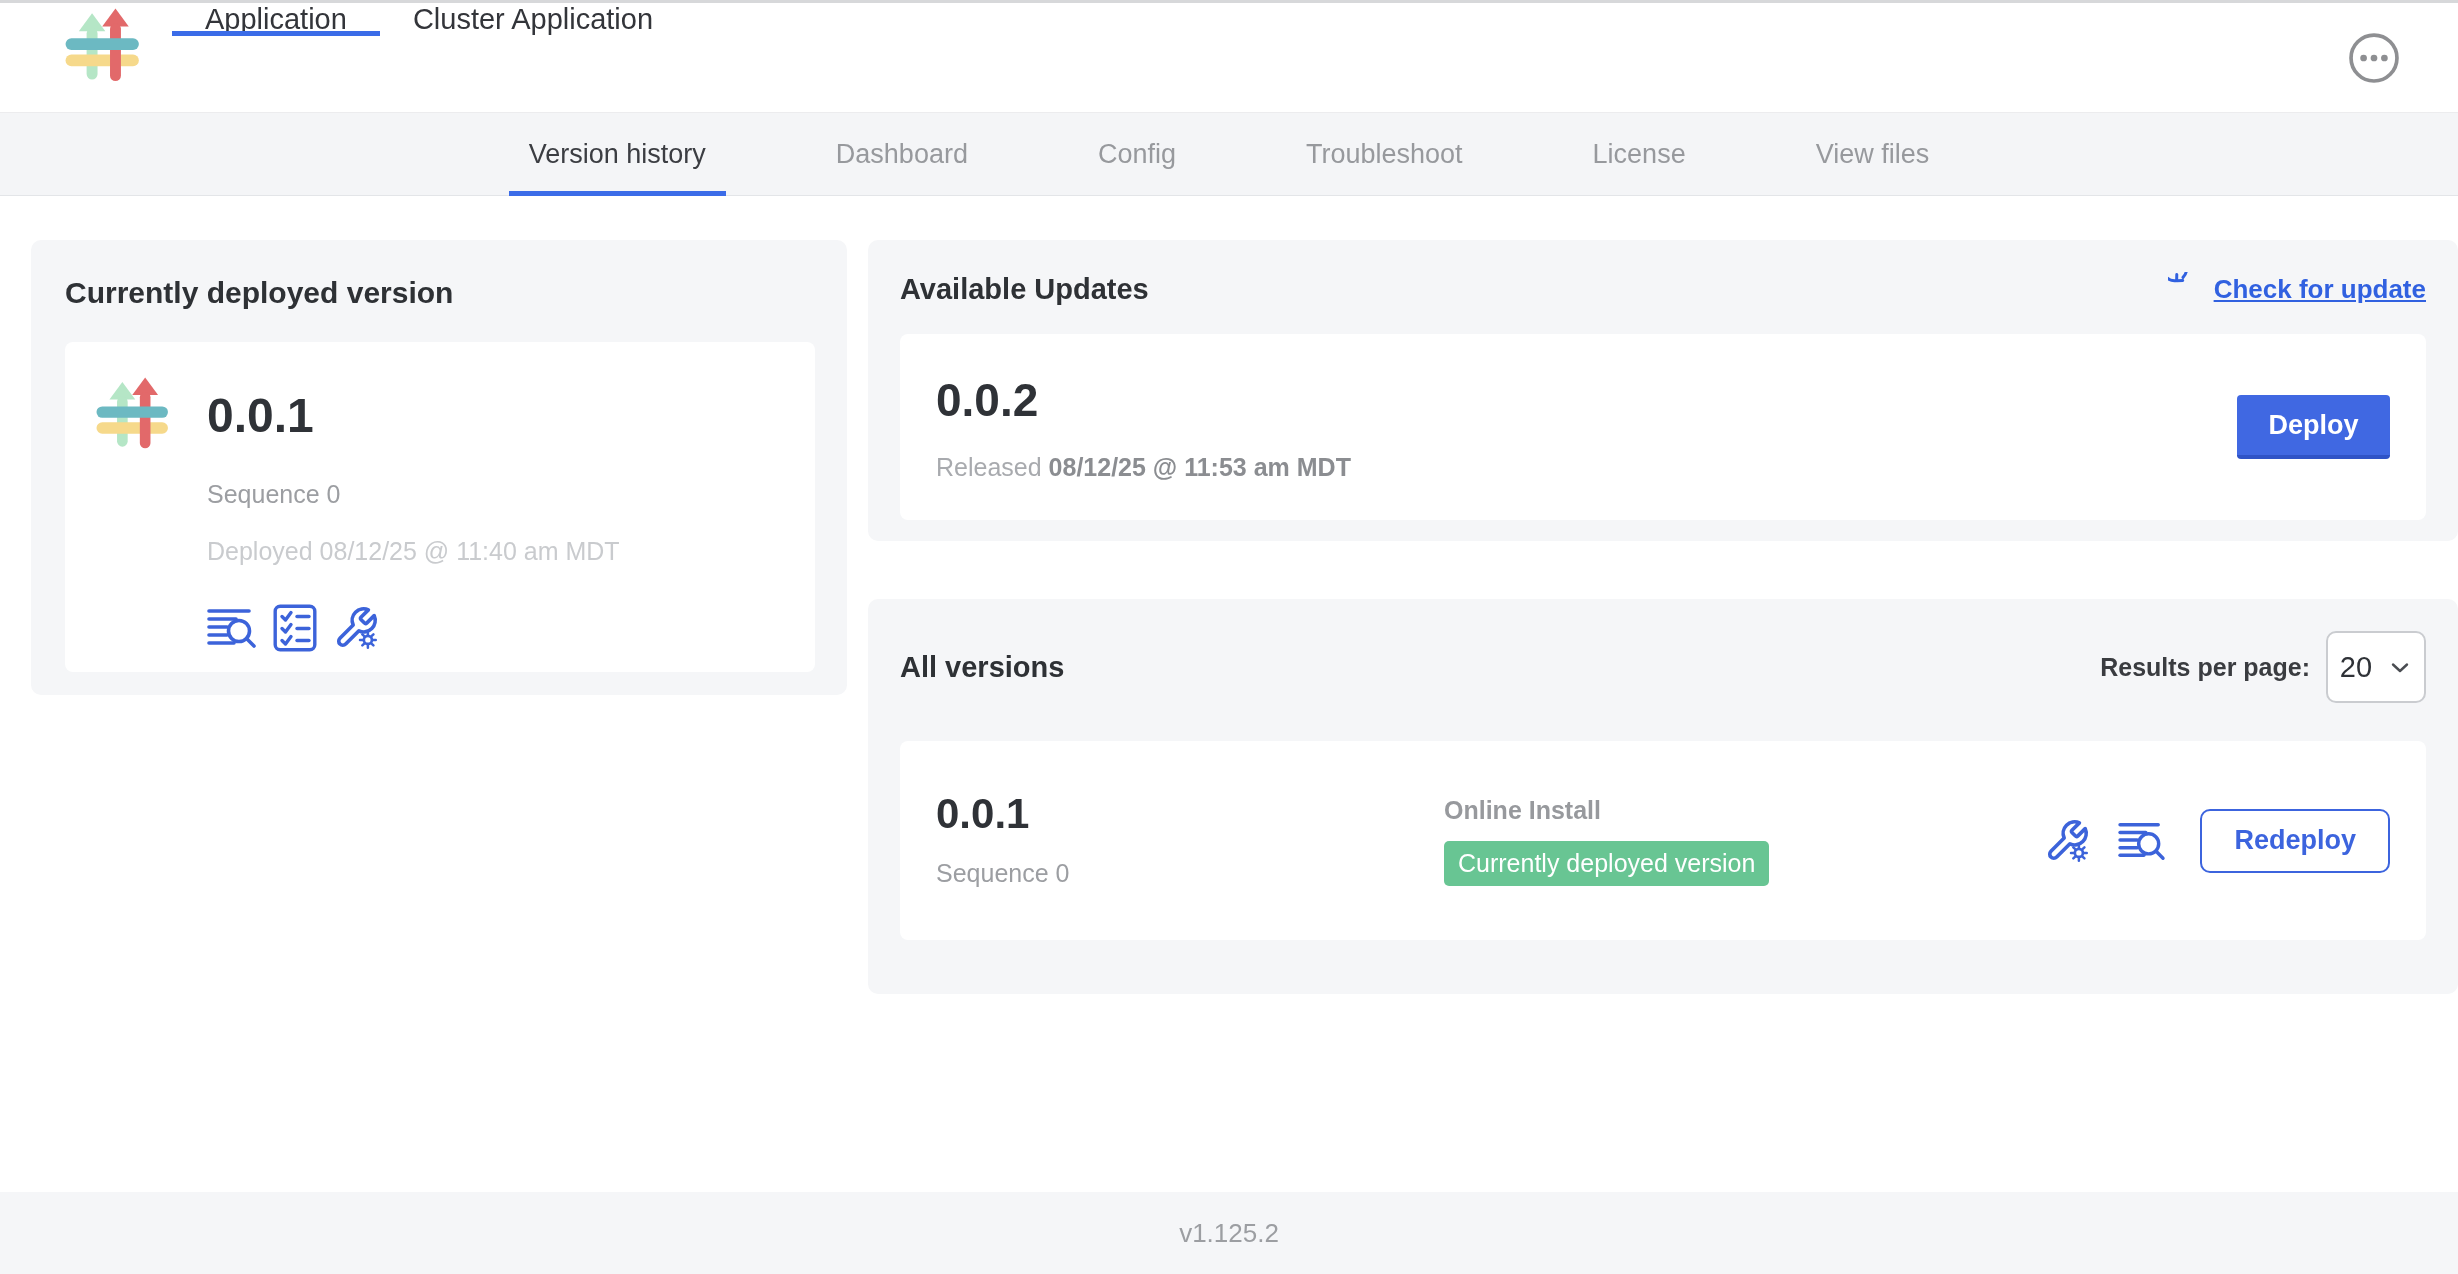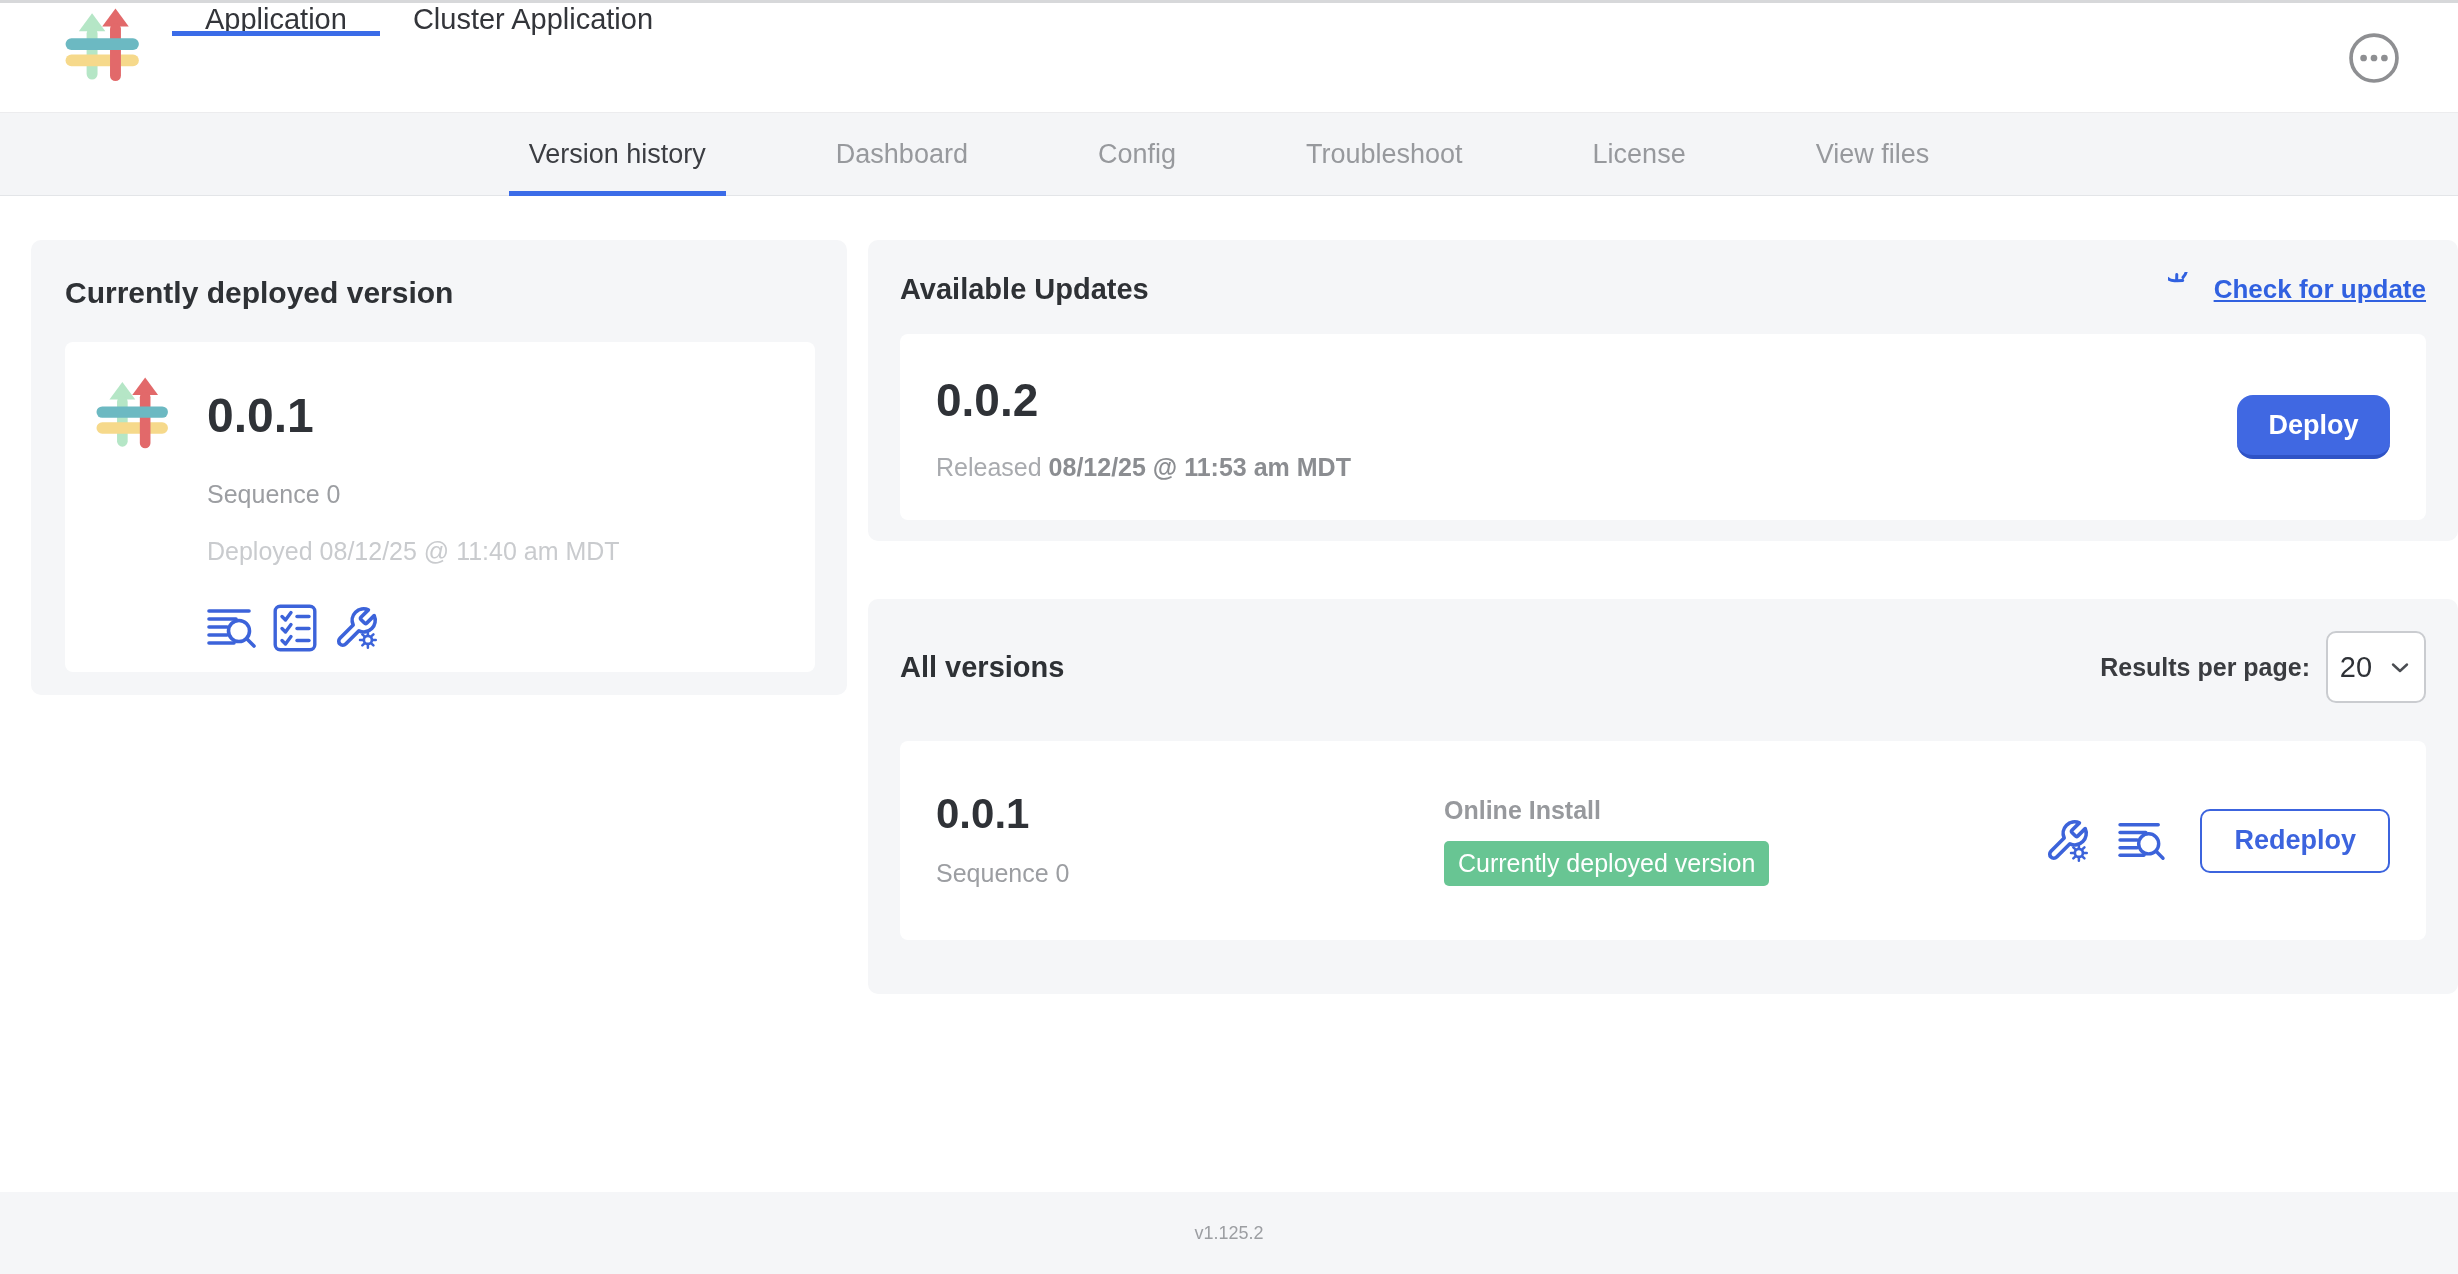--- a/index.html
+++ b/index.html
@@ -51,21 +51,21 @@
   .au-card { padding:32px 32px 40px 32px; height:301px; }
   .card-head { display:flex; align-items:center; justify-content:space-between; }
   .check-link { display:flex; align-items:center; gap:12px; color:#3161e0; font-size:26px; cursor:pointer; }
   .check-link .link-text { text-decoration:underline; font-weight:600; }
   .check-link svg { width:34px; height:34px; }
   .au-inner { background:#fff; border-radius:8px; margin-top:28px; height:186px; padding:0 36px; display:flex; align-items:center; justify-content:space-between; }
   .au-ver { font-size:46px; font-weight:bold; color:#2f3237; }
   .released-line { font-size:25px; color:#a8aaae; margin-top:26px; }
   .released-line b { color:#8b8d91; }
   .deploy-btn { background:#4068e2; border:none; border-bottom:4px solid #2f53c6; color:#fff; font-family:inherit;
-                font-size:27px; font-weight:bold; border-radius:16px; width:153px; height:64px; cursor:pointer; }
+                font-size:27px; font-weight:bold; border-radius:4px; width:153px; height:64px; cursor:pointer; }
 
   
   .av-card { margin-top:58px; padding:32px 32px 54px 32px; }
   .results-wrap { display:flex; align-items:center; }
   .results-label { font-size:25px; color:#3a3c40; font-weight:600; }
   .page-select { margin-left:16px; width:100px; height:72px; background:#fff; border:2px solid #caccd0; border-radius:10px;
                  display:flex; align-items:center; justify-content:center; gap:16px; font-size:29px; color:#2f3237; cursor:pointer; }
   .page-select svg { width:24px; height:24px; color:#4a4d52; }
   .version-row { background:#fff; border-radius:8px; margin-top:38px; height:199px; padding:0 36px; display:flex; align-items:center; }
   .row-ver-col { width:508px; flex:0 0 auto; }
@@ -74,21 +74,21 @@
   .row-mid { flex:0 0 auto; }
   .install-type { font-size:25px; font-weight:600; color:#97999d; }
   .badge { display:inline-block; margin-top:16px; background:#68c593; color:#fff; font-size:25px; padding:8px 14px; border-radius:5px; }
   .row-spacer { flex:1 1 auto; }
   .row-icons { display:flex; align-items:center; gap:28px; margin-right:34px; color:#3c63da; }
   .redeploy-btn { background:#fff; border:2px solid #3c64de; color:#3c64de; font-family:inherit; font-size:27px; font-weight:bold;
                   border-radius:10px; height:64px; padding:0 32px; cursor:pointer; }
 
   
   .footer { flex:0 0 auto; height:82px; background:#f5f6f8; display:flex; align-items:center; justify-content:center; }
-  .footer-text { font-size:18px; color:#9c9ea2; }
+  .footer-text { font-size:26px; color:#9c9ea2; }
 </style>
 </head>
 <body>
 
 <svg width="0" height="0" style="position:absolute">
   <defs>
     <g id="app-logo">
       <polygon points="36,8 19,31 53,31" fill="#b5e6c6"></polygon>
       <rect x="29" y="27" width="14" height="66" rx="7" fill="#b5e6c6"></rect>
       <rect x="2" y="61" width="94" height="15" rx="7.5" fill="#f6d98b"></rect>

